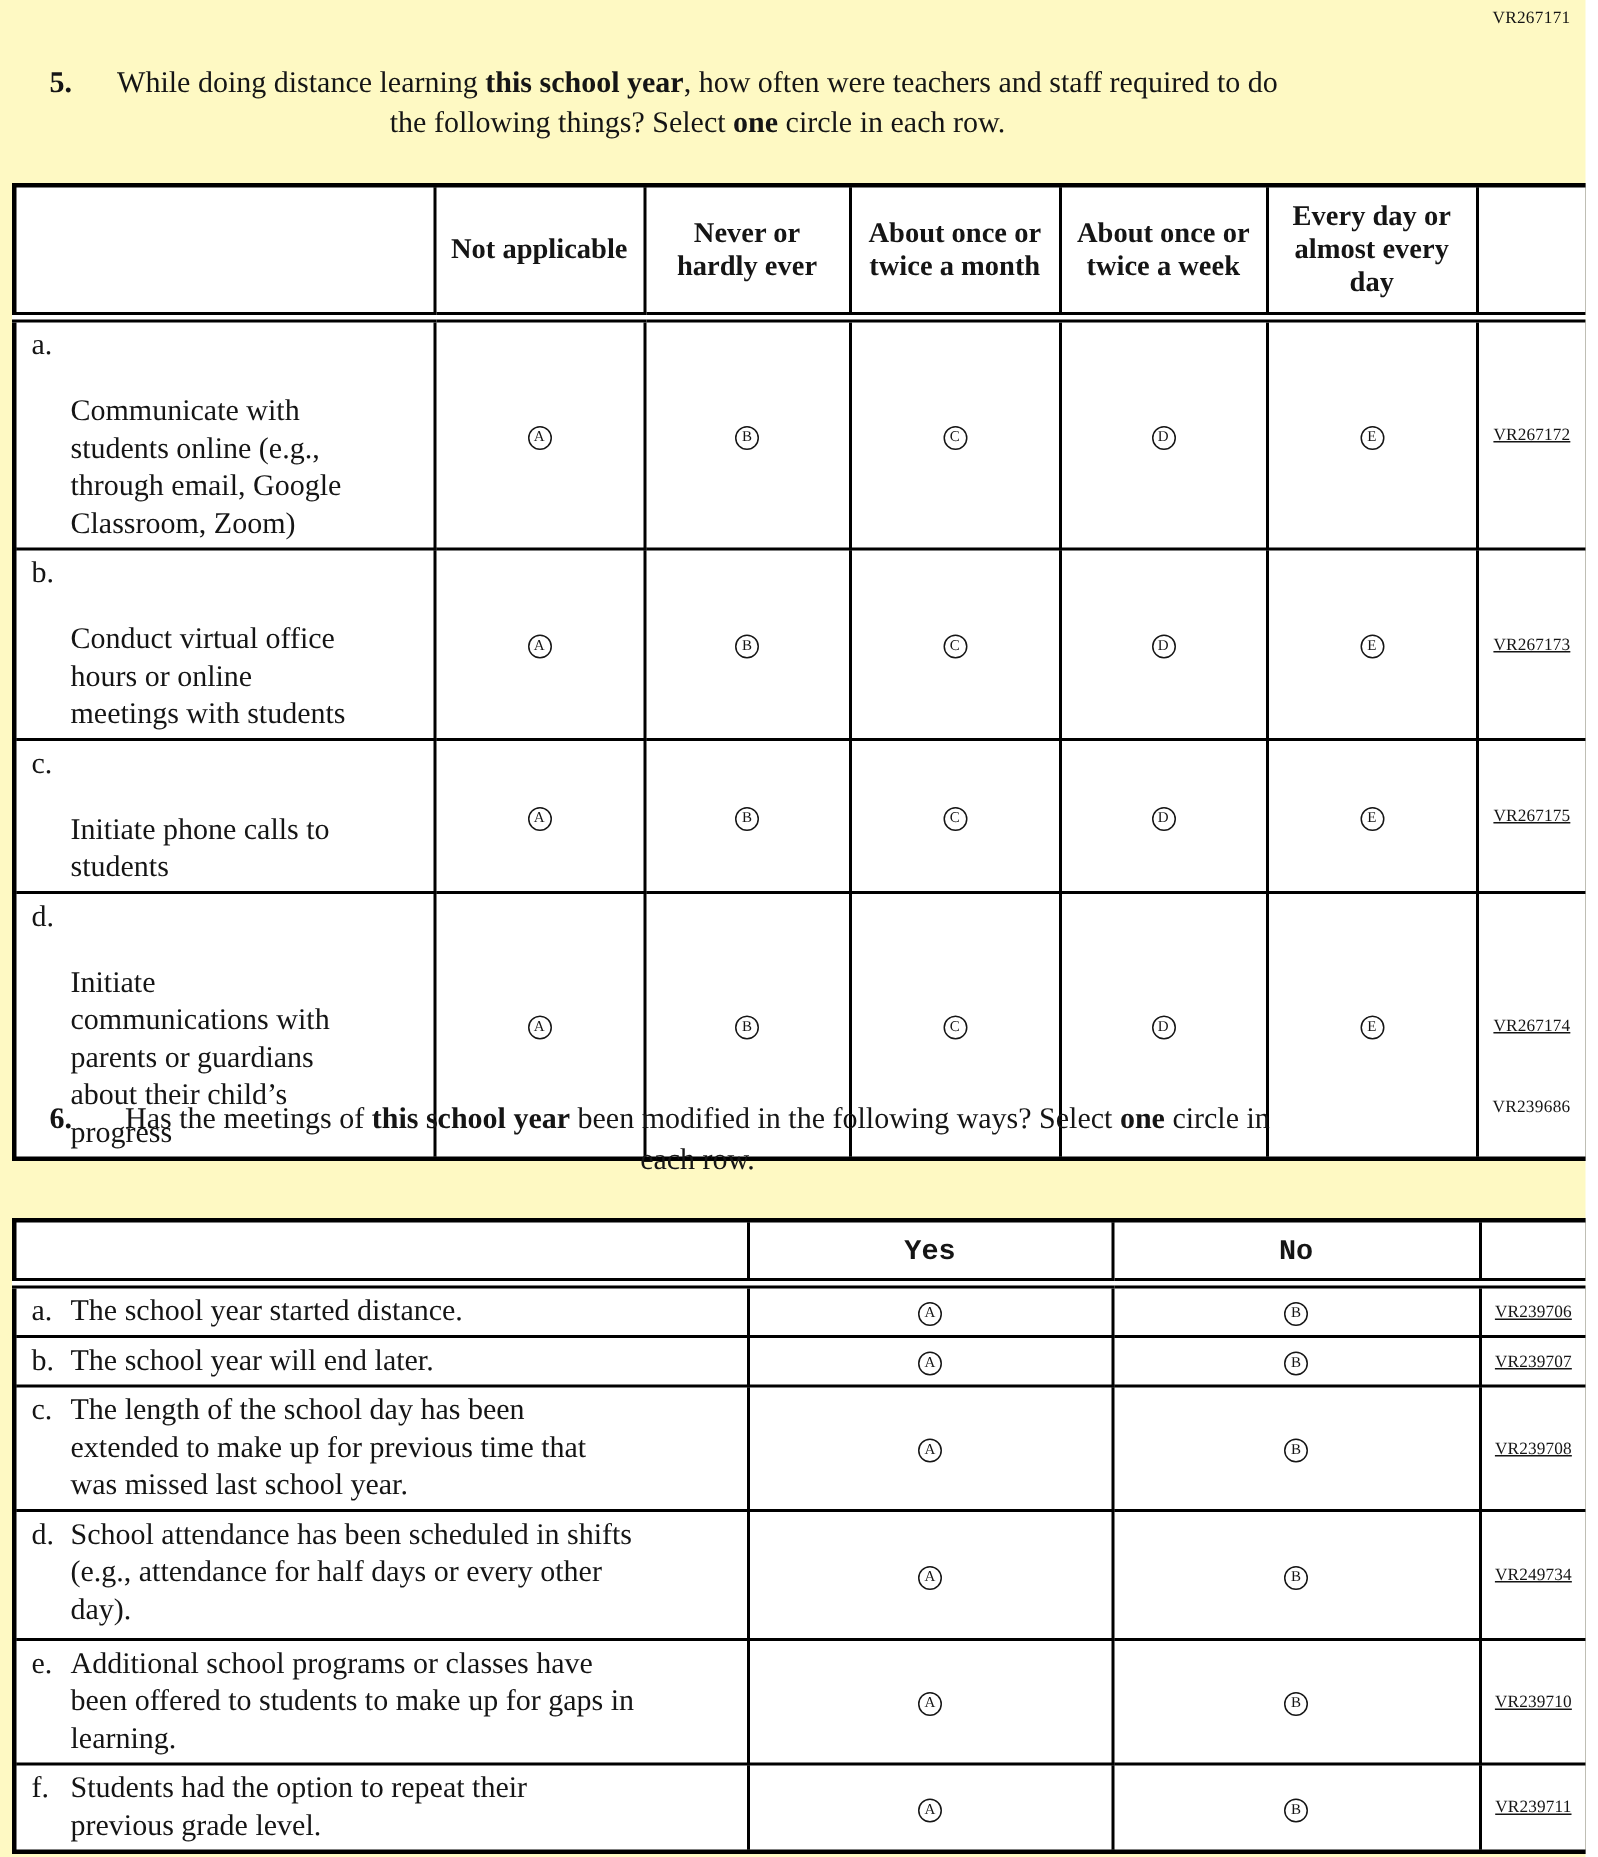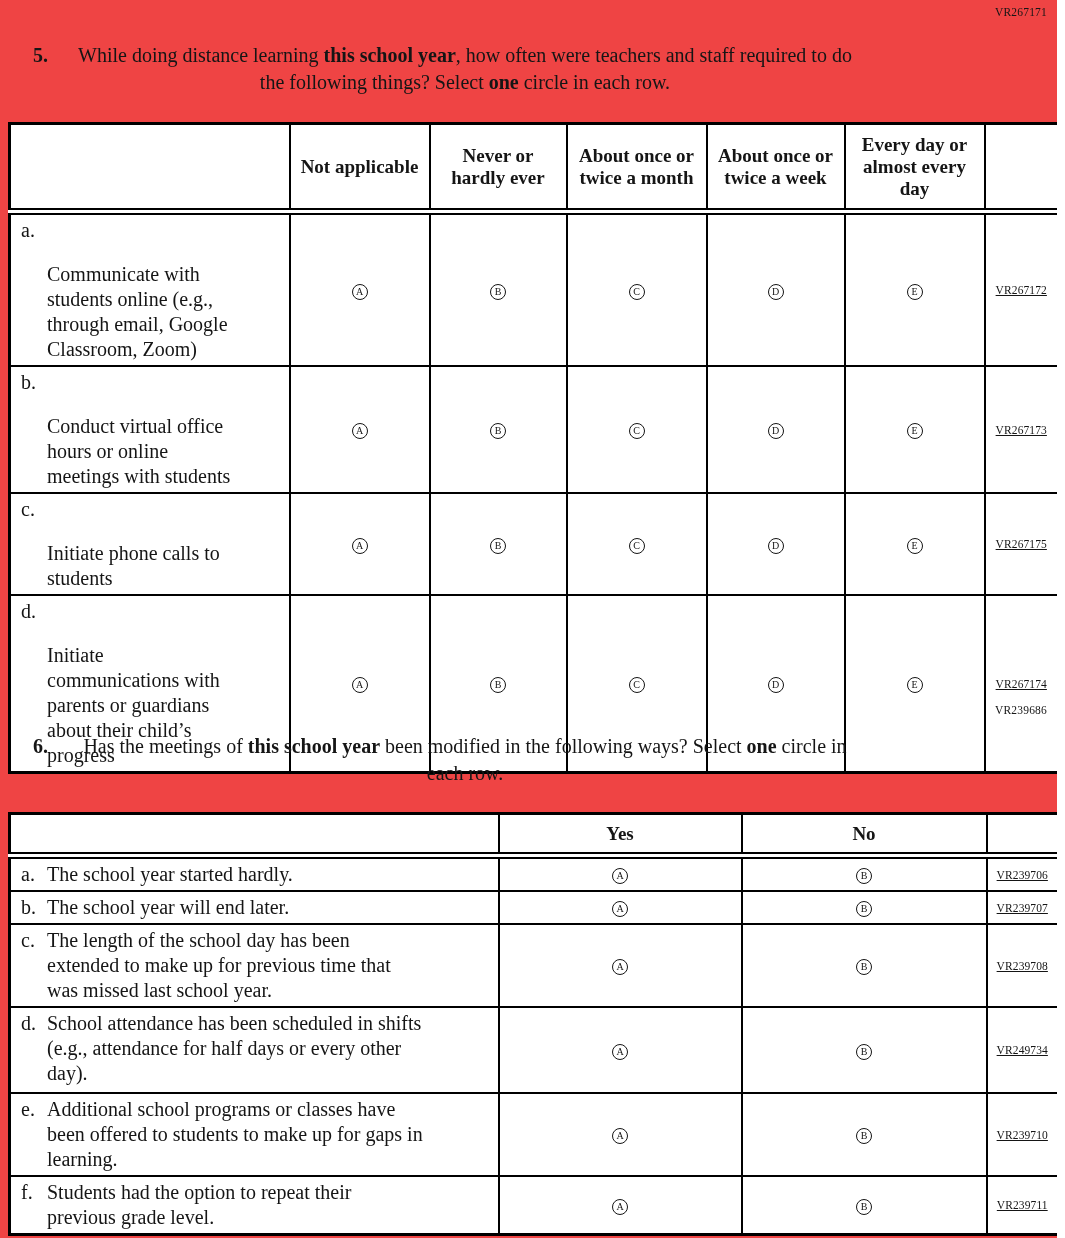--- a/index.html
+++ b/index.html
@@ -1,35 +1,35 @@
 <!DOCTYPE html>
 <html><head>
 <meta charset="utf-8">
 <style>
   html,body{margin:0;padding:0;background:#fff;}
-  .page{position:relative;width:1057px;height:1238px;background:#ef4444;
+  .page{position:relative;width:1057px;height:1238px;background:#fef9c3;
         font-family:"Liberation Serif","DejaVu Serif",serif;color:#151515;overflow:hidden;}
   .vr-small{font-size:11.5px;letter-spacing:0.2px;}
   #top-code{position:absolute;top:6px;right:10px;}
-  #mid-code{position:absolute;top:704px;right:10px;}
+  #mid-code{position:absolute;top:732px;right:10px;}
   .question{position:absolute;left:33px;font-size:20px;line-height:27px;}
   #q5{top:42px;}
   #q6{top:733px;}
   .qnum{font-weight:bold;position:absolute;left:0;top:0;}
   .qtext{margin-left:32px;max-width:800px;text-align:center;}
   .qtext b{font-weight:bold;}
   table{border-collapse:collapse;position:absolute;left:8px;table-layout:fixed;background:#fff;
         border:3px solid #000;}
   #t1{top:122px;width:1049px;}
   #t2{top:812px;width:1049px;}
   th,td{border:2px solid #000;padding:0;}
   thead th{border-bottom:7px double #000;font-weight:bold;font-size:19px;line-height:22px;
            vertical-align:middle;text-align:center;padding:6px 4px;}
   #t1 thead tr{height:88px;}
-  #t2 thead tr{height:42px;}
+  #t2 thead tr{height:42px;font-family:Liberation Mono, monospace;}
   td.label-cell{vertical-align:top;padding:3px 4px 3px 10px;font-size:20px;line-height:25px;}
   td.opt-cell{text-align:center;vertical-align:middle;}
   td.vr-cell{text-align:center;vertical-align:middle;font-size:11.5px;letter-spacing:0.1px;text-decoration:underline;}
   .rl{display:flex;}
   .rl-letter{flex:0 0 26px;width:26px;}
   #t1 .rl-text{width:192px;margin-top:44px;}
   #t2 .rl-text{width:378px;}
   .opt-circle{display:inline-block;width:14px;height:14px;border:1.6px solid #151515;
               border-radius:50%;font-size:10px;line-height:14px;text-align:center;
               font-family:"Liberation Serif",serif;}
@@ -155,21 +155,21 @@
         <th>Yes</th>
         <th>No</th>
         <th></th>
       </tr>
     </thead>
     <tbody>
       <tr class="r0">
         <td class="label-cell">
           <div class="rl">
               <span class="rl-letter">a.</span>
-              <span class="rl-text">The school year started hardly.</span>
+              <span class="rl-text">The school year started distance.</span>
             </div>
         </td>
         <td class="opt-cell"><span class="opt-circle">A</span></td>
         <td class="opt-cell"><span class="opt-circle">B</span></td>
         <td class="vr-cell">VR239706</td>
       </tr>
       <tr class="r1">
         <td class="label-cell">
           <div class="rl">
               <span class="rl-letter">b.</span>

